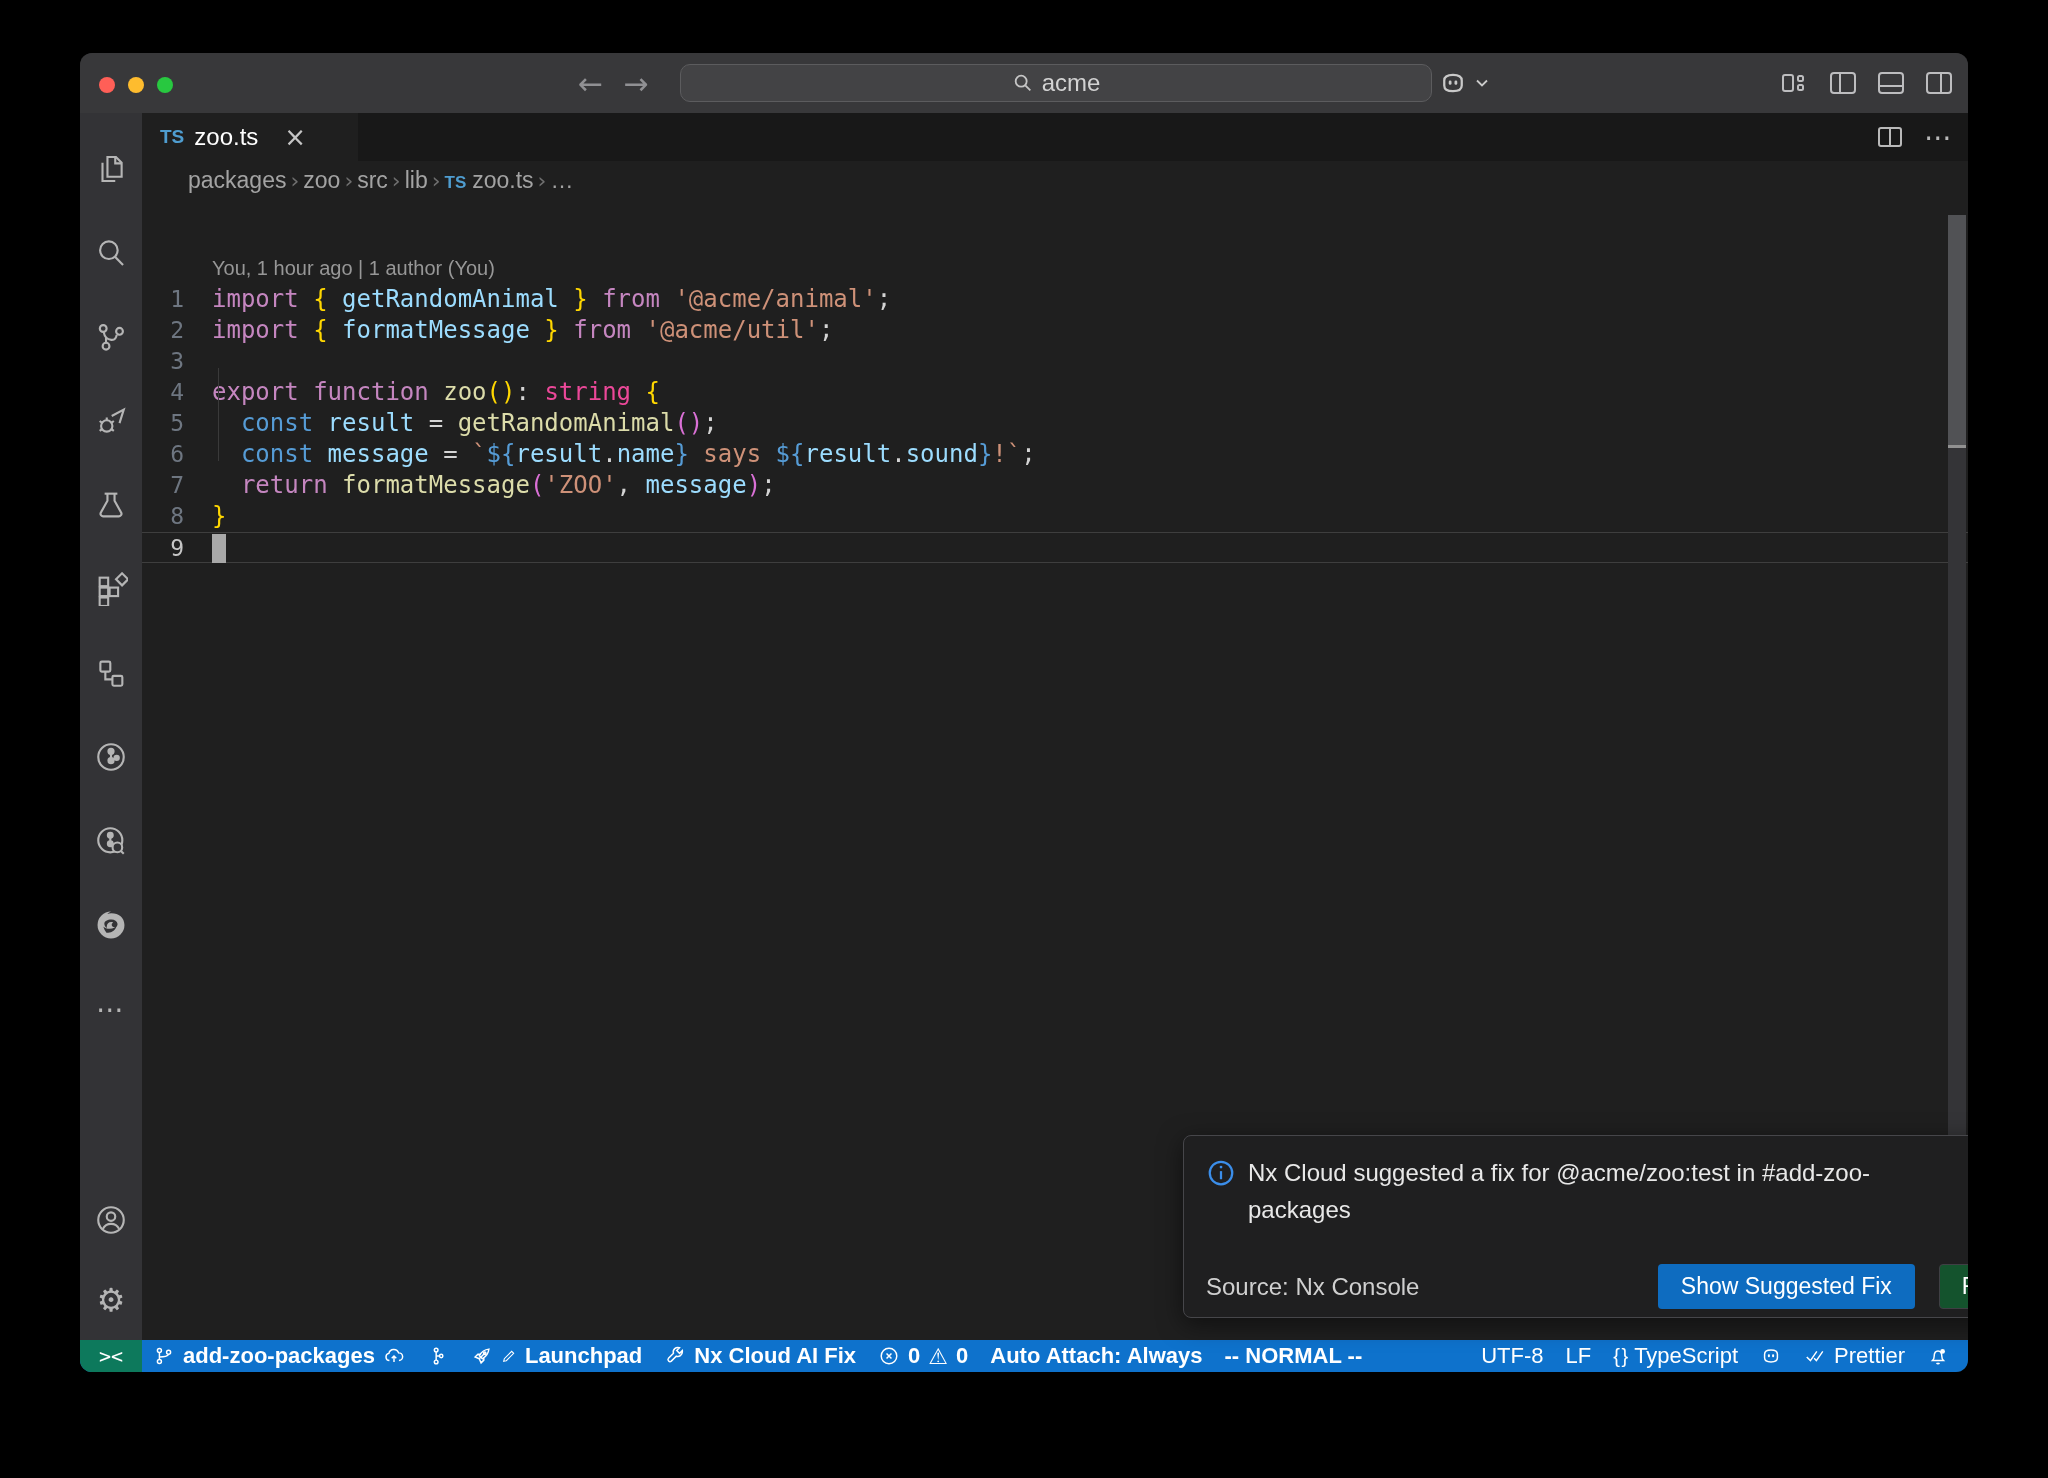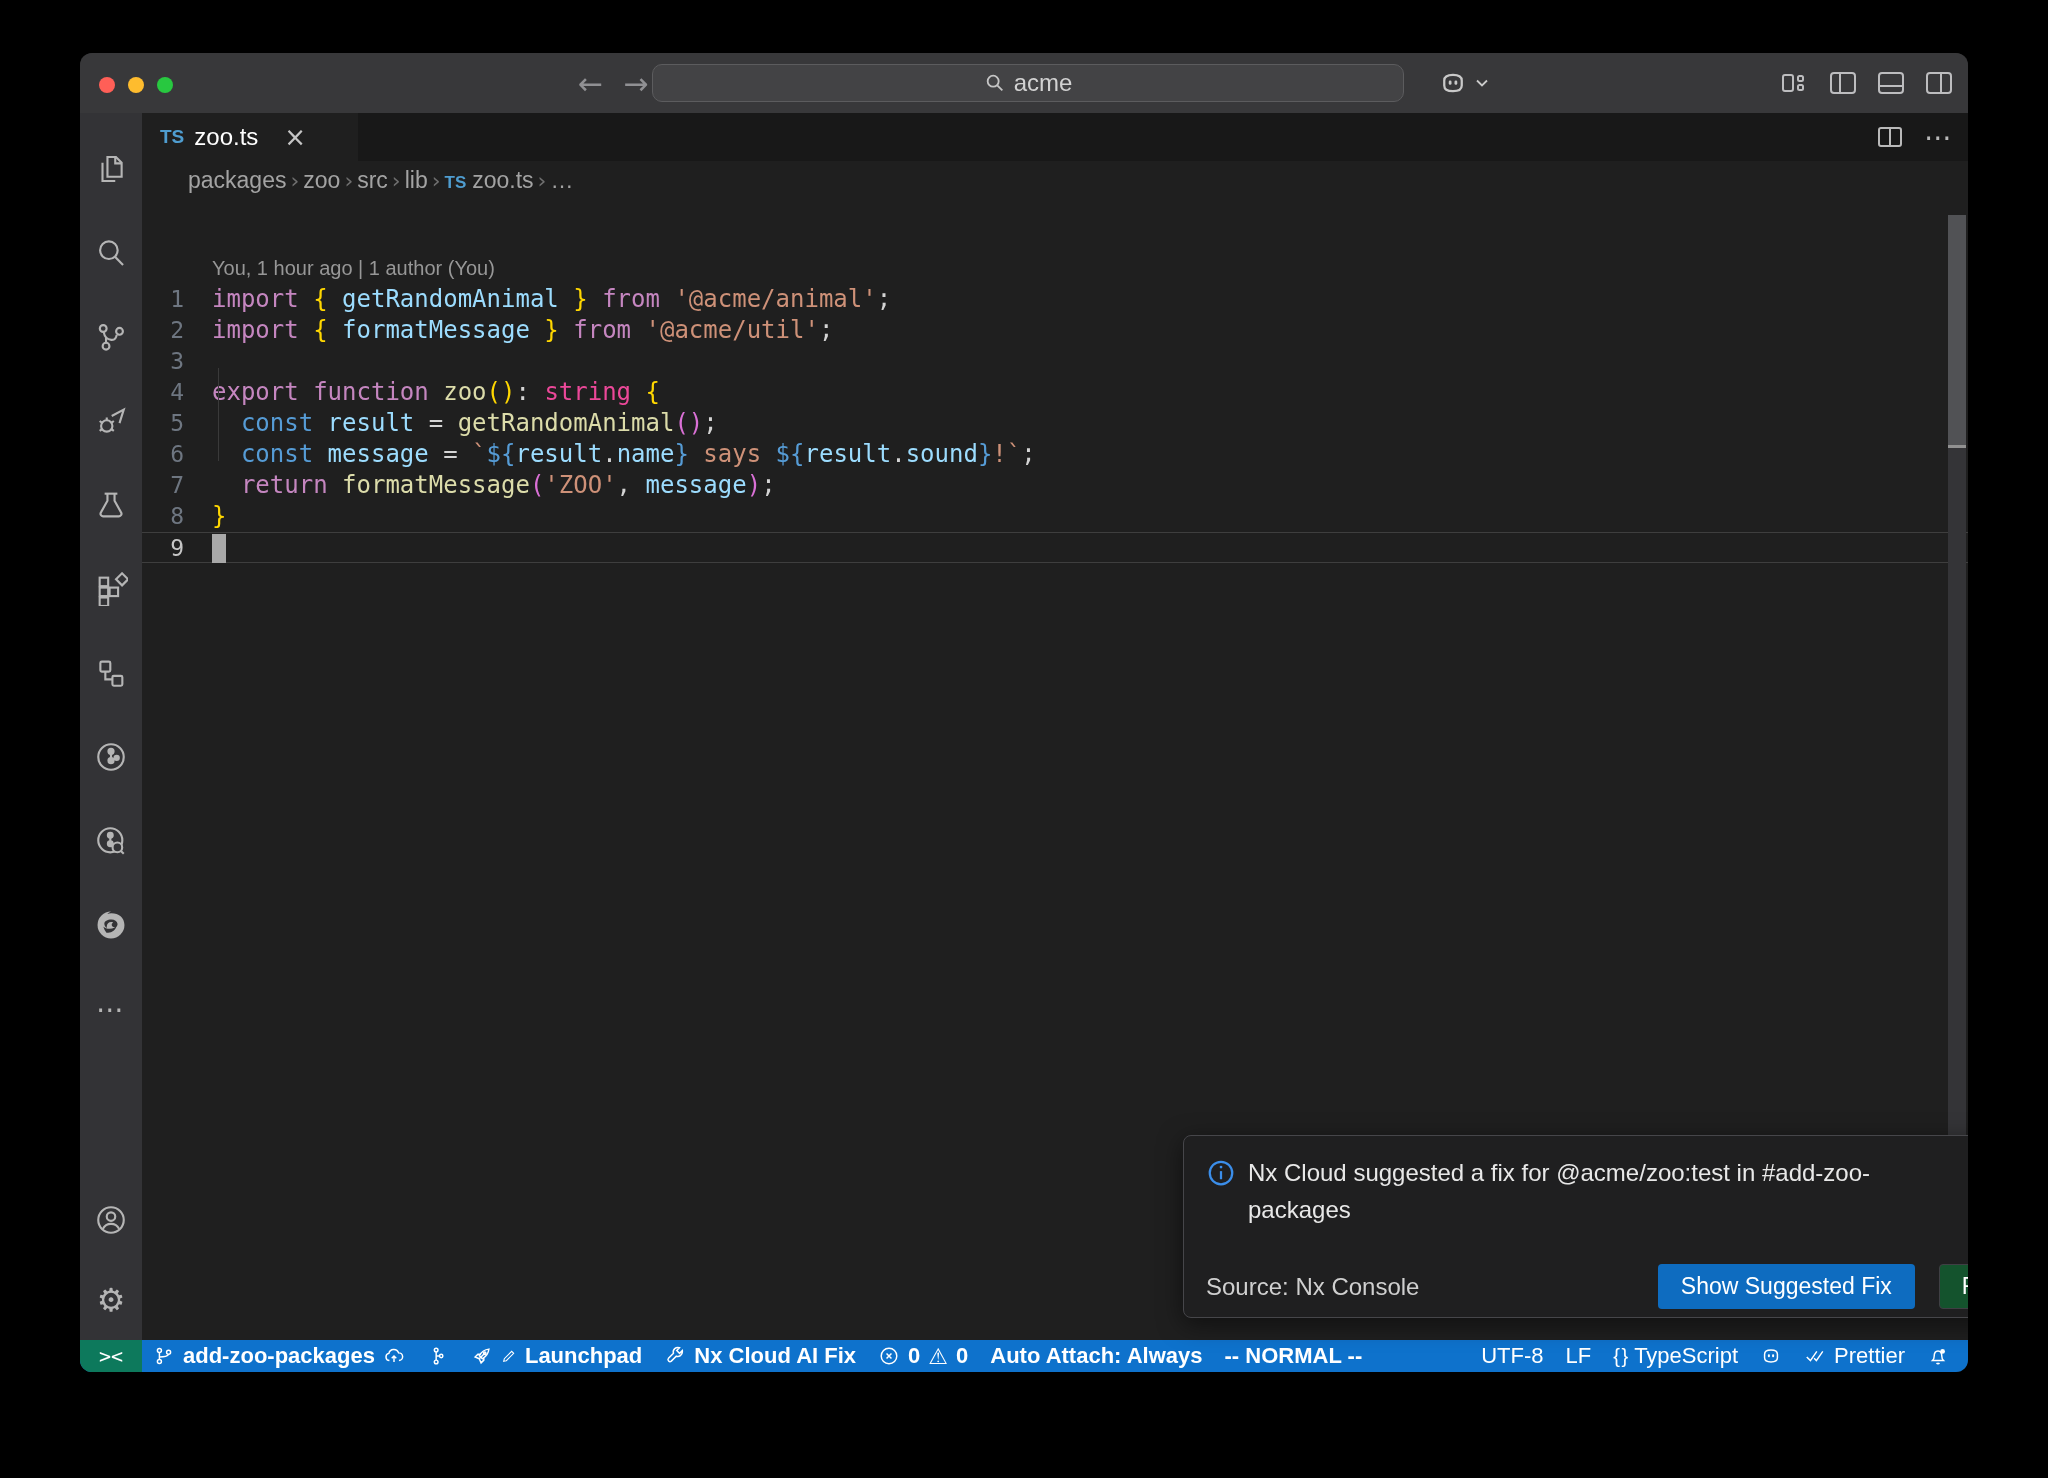--- a/index.html
+++ b/index.html
@@ -7,21 +7,21 @@
        font-family:"Liberation Sans",sans-serif;-webkit-font-smoothing:antialiased;}
   .window{position:absolute;left:80px;top:53px;width:1888px;height:1319px;
           background:#1f1f1f;border-radius:12px;overflow:hidden;
           box-shadow:0 18px 60px rgba(0,0,0,.7);}
   
   .titlebar{position:relative;height:60px;background:#38383a;}
   .traffic{position:absolute;left:19px;top:24px;display:flex;gap:13px;}
   .traffic span{width:16px;height:16px;border-radius:50%;display:block;}
   .nav-arrows{position:absolute;left:498px;top:0;height:60px;display:flex;align-items:center;gap:20px;
               color:#909093;font-size:30px;font-family:"DejaVu Sans",sans-serif;}
-  .searchbox{position:absolute;left:572px;top:11px;width:752px;height:38px;background:#434345;
+  .searchbox{position:absolute;left:600px;top:11px;width:752px;height:38px;background:#434345;
              border:1px solid #5c5c5e;border-radius:10px;display:flex;align-items:center;justify-content:center;
              gap:8px;color:#d2d2d2;font-size:24px;box-sizing:border-box;}
   .copilot-wrap{position:absolute;left:1358px;top:0;height:60px;display:flex;align-items:center;gap:6px;color:#c9c9c9;}
   .layout-icons{position:absolute;left:1700px;top:0;height:60px;display:flex;align-items:center;gap:22px;}
   .licon{width:26px;height:22px;border:2px solid #bdbdbf;border-radius:4px;position:relative;box-sizing:border-box;}
   .licon.left::before{content:"";position:absolute;left:7px;top:0;bottom:0;width:2px;background:#bdbdbf;}
   .licon.bottom::before{content:"";position:absolute;left:0;right:0;bottom:5px;height:2px;background:#bdbdbf;}
   .licon.right::before{content:"";position:absolute;right:8px;top:0;bottom:0;width:2px;background:#bdbdbf;}
   
   .main{position:absolute;top:60px;bottom:32px;left:0;right:0;display:flex;}

